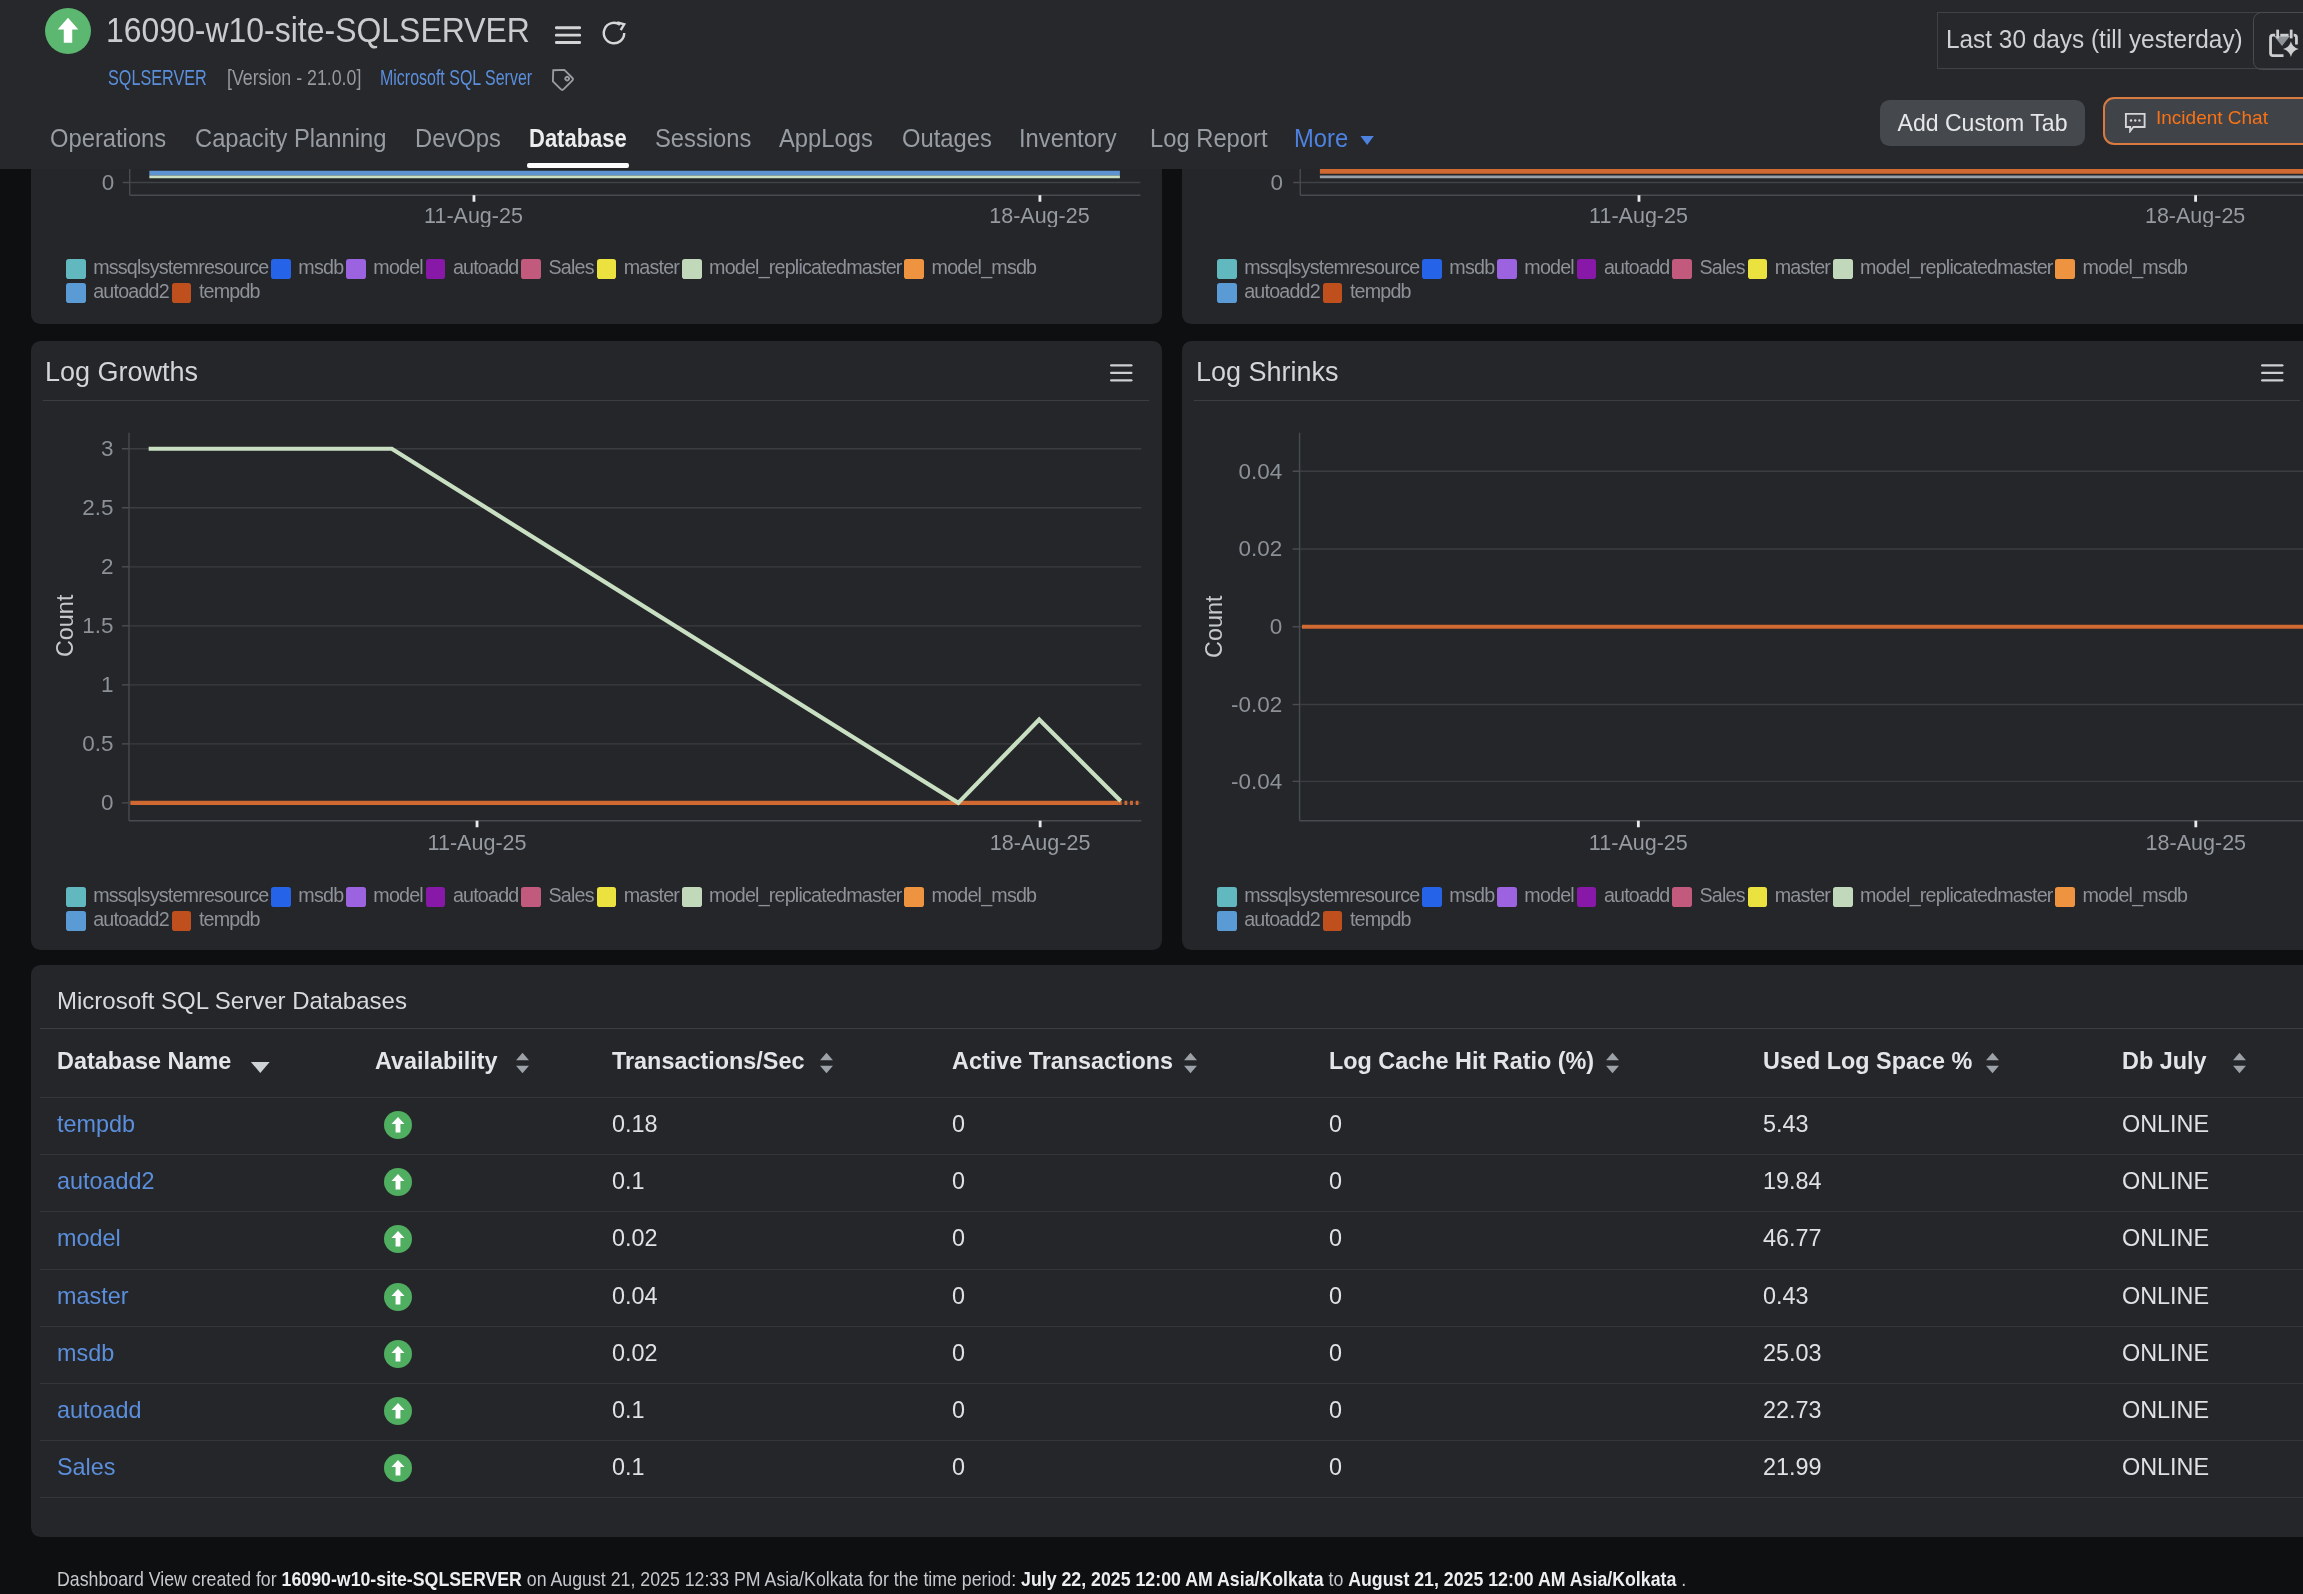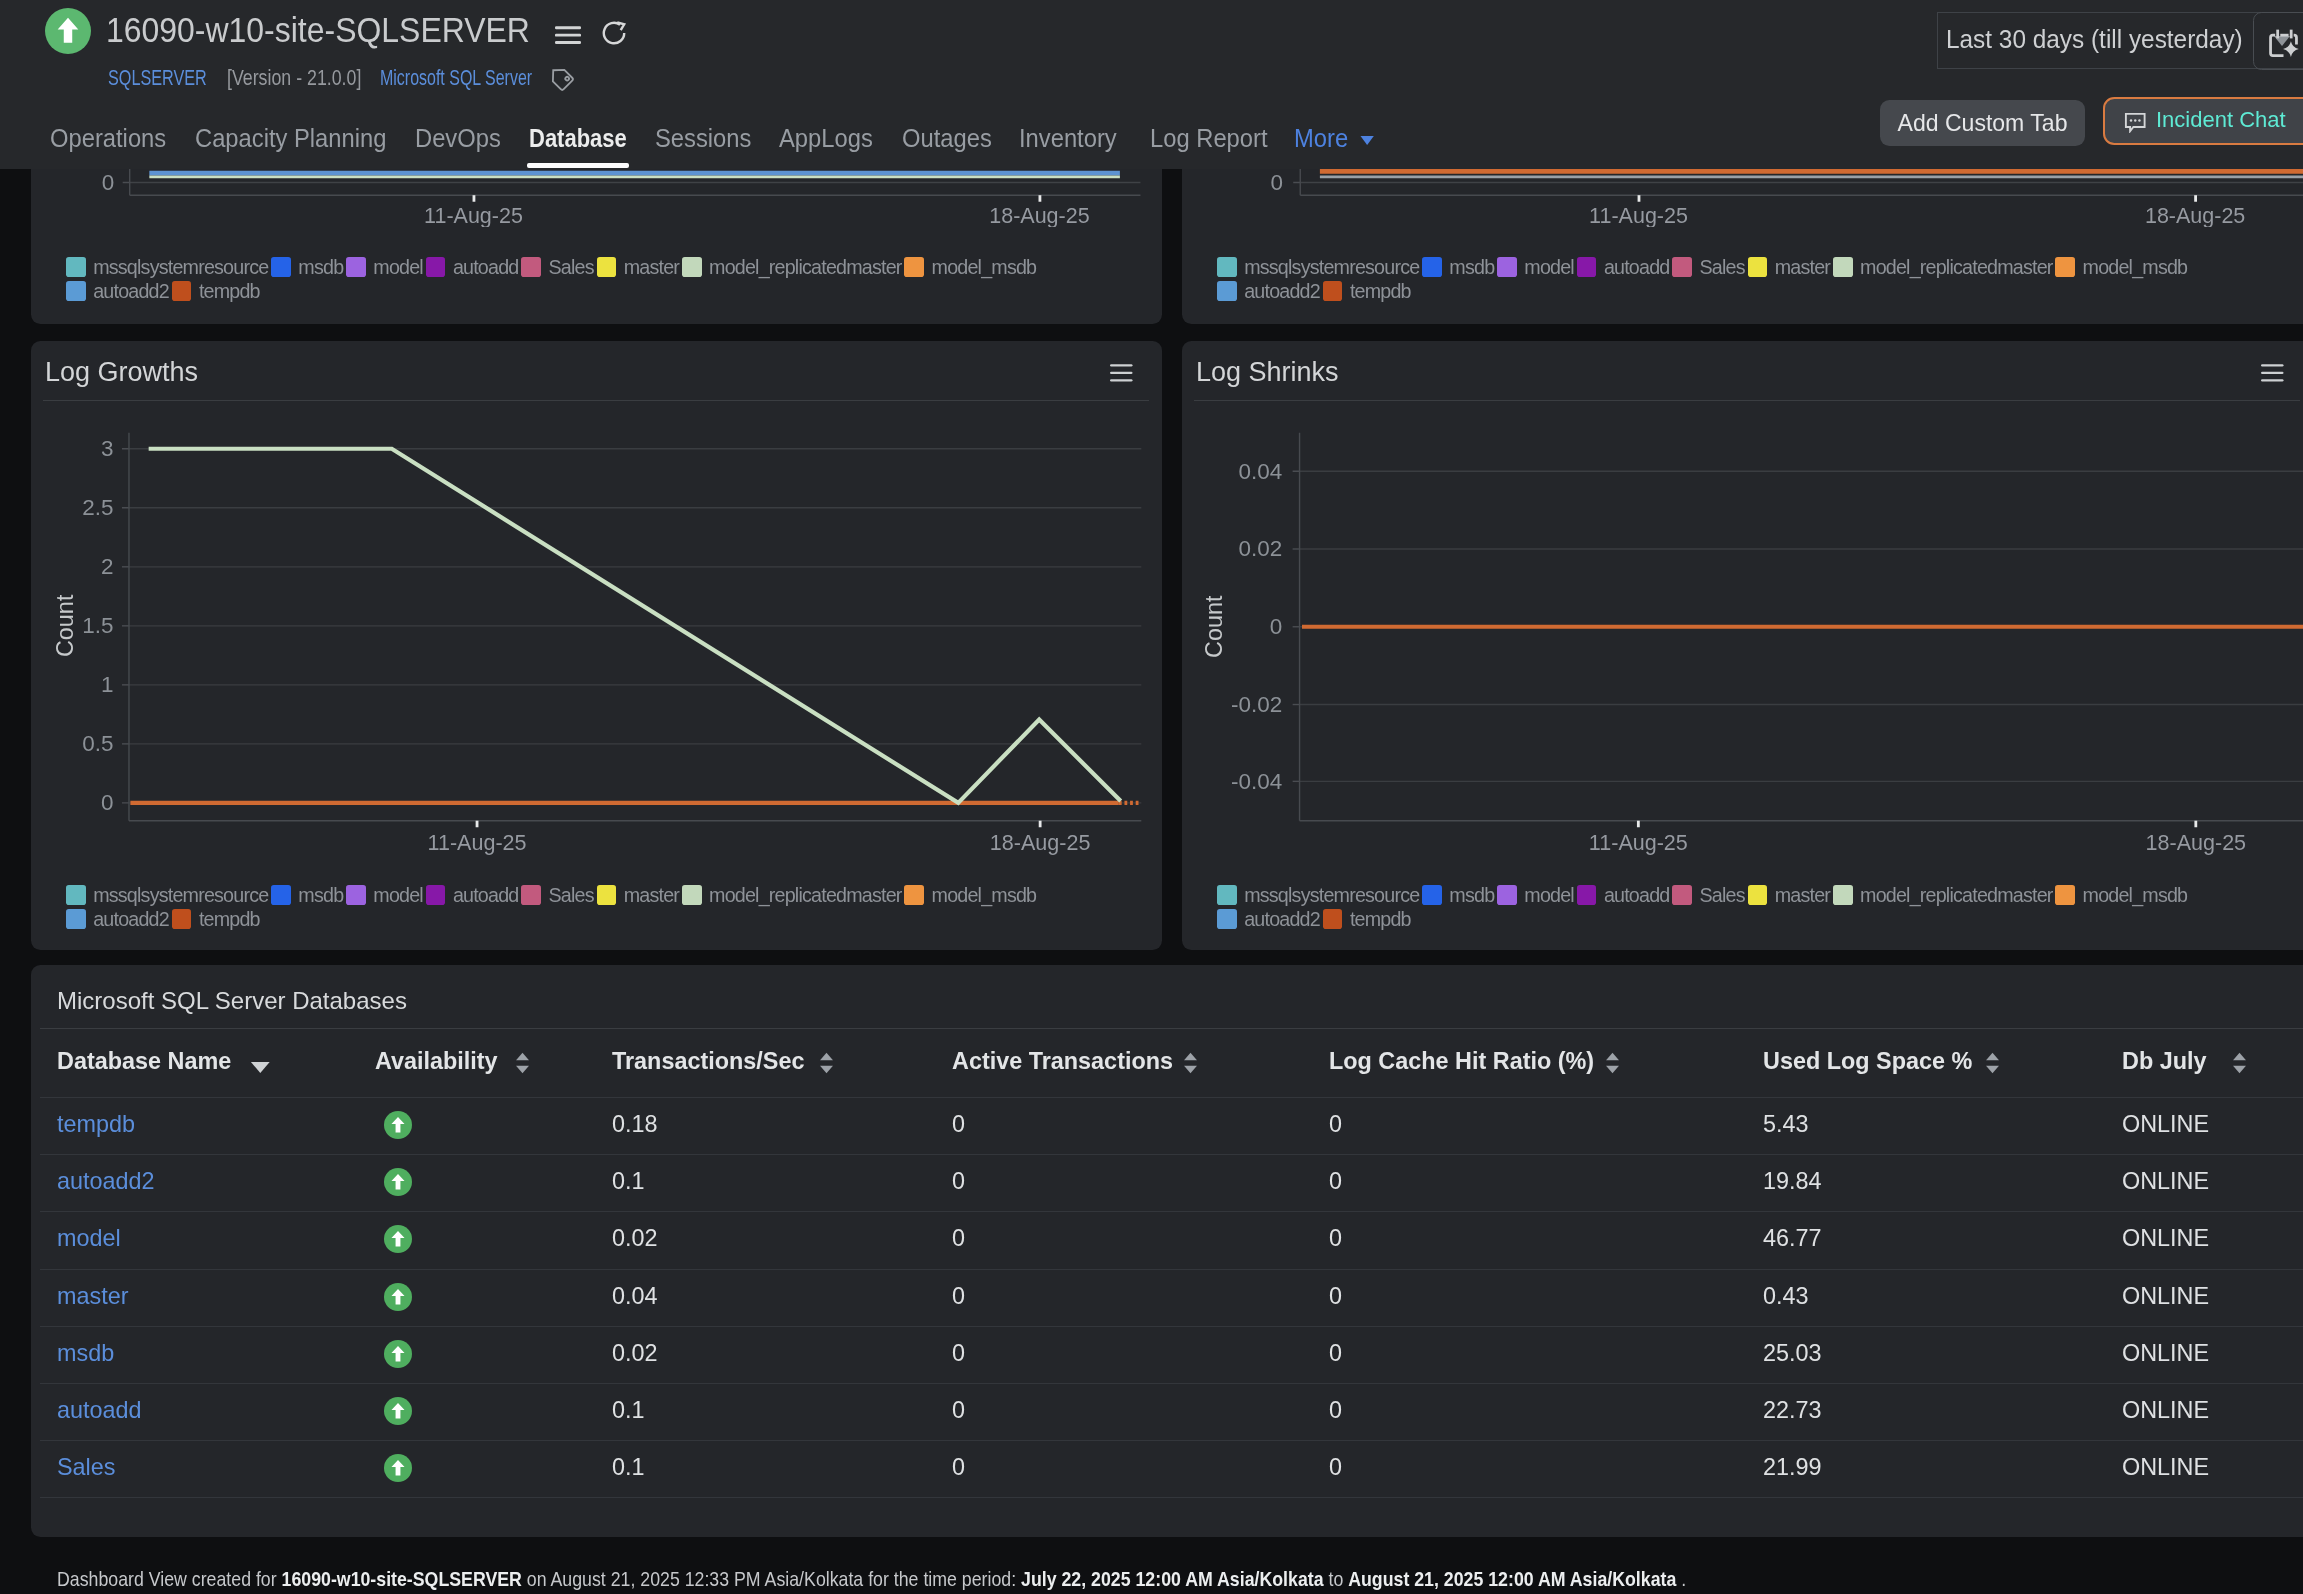--- a/index.html
+++ b/index.html
@@ -11,21 +11,21 @@
 .blu{color:#5b8edb}
 .nw{transform-origin:0 50%}
 .tab{position:absolute;top:124px;font-size:25px;color:#989da3;white-space:nowrap;transform-origin:0 50%}
 .tabon{color:#eceded;font-weight:bold}
 .tabmore{color:#4d82e0}
 .caret{display:inline-block;width:0;height:0;border-style:solid;border-width:9.4px 7.5px 0 7.5px;
   border-color:#4d82e0 transparent transparent transparent;vertical-align:middle;margin-left:5.6px}
 .ptitle{font-size:27px;color:#d3d5d7}
 .legend{position:absolute;font-size:19.7px;letter-spacing:-0.8px;color:#8e9298}
 .lrow{height:24px;display:flex;align-items:center}
-.li{display:inline-flex;align-items:center;margin-right:2.8px;white-space:nowrap}
+.li{display:inline-flex;align-items:flex-end;margin-right:2.8px;white-space:nowrap}
 .sq{display:inline-block;width:19.7px;height:19.7px;border-radius:2.8px;margin-right:7.5px;flex:none}
 .th{font-size:23.4px;font-weight:bold;color:#e3e5e7;white-space:nowrap}
 .val{font-size:23.4px;color:#dfe1e3}
 </style></head>
 <body>
 <div id="page">
 
 <div class="panel" style="left:31px;top:169px;width:1131px;height:155px;border-radius:0 0 9.4px 9.4px">
  <svg class="abs" style="left:0;top:0" width="1131" height="58" viewBox="0 0 1207 62">
   <line x1="104.5" y1="14.5" x2="1185" y2="14.5" stroke="#3f4246" stroke-width="1.5"></line>
@@ -378,16 +378,16 @@
      </svg>
   </div>
   <div class="abs" style="left:1880px;top:100px;width:205px;height:46px;background:#45484d;border-radius:9.4px;text-align:center;line-height:46px;font-size:24px;color:#e6e7e9"><span style="display:inline-block;transform:scaleX(.96)">Add Custom Tab</span></div>
   <div class="abs" style="left:2103px;top:97px;width:212px;height:48px;background:#404348;border:2.3px solid #d97b41;border-radius:11.2px">
      <svg class="abs" style="left:19px;top:13px" width="22.5" height="20.6" viewBox="0 0 24 22">
         <path d="M2 2 L22 2 L22 16 L10 16 L6.5 20.5 L6.5 16 L2 16 Z" fill="none" stroke="#d4d6d8" stroke-width="2"></path>
         <circle cx="7.5" cy="9" r="1.3" fill="#d4d6d8"></circle>
           <circle cx="12" cy="9" r="1.3" fill="#d4d6d8"></circle>
           <circle cx="16.5" cy="9" r="1.3" fill="#d4d6d8"></circle>
      </svg>
-     <span class="abs" style="left:51px;top:8.4px;font-size:22px;color:#5eead4">Incident Chat</span>
+     <span class="abs" style="left:51px;top:8.4px;font-size:19px;color:#f97316">Incident Chat</span>
   </div>
 </div>
 </div>
 
 </body></html>

